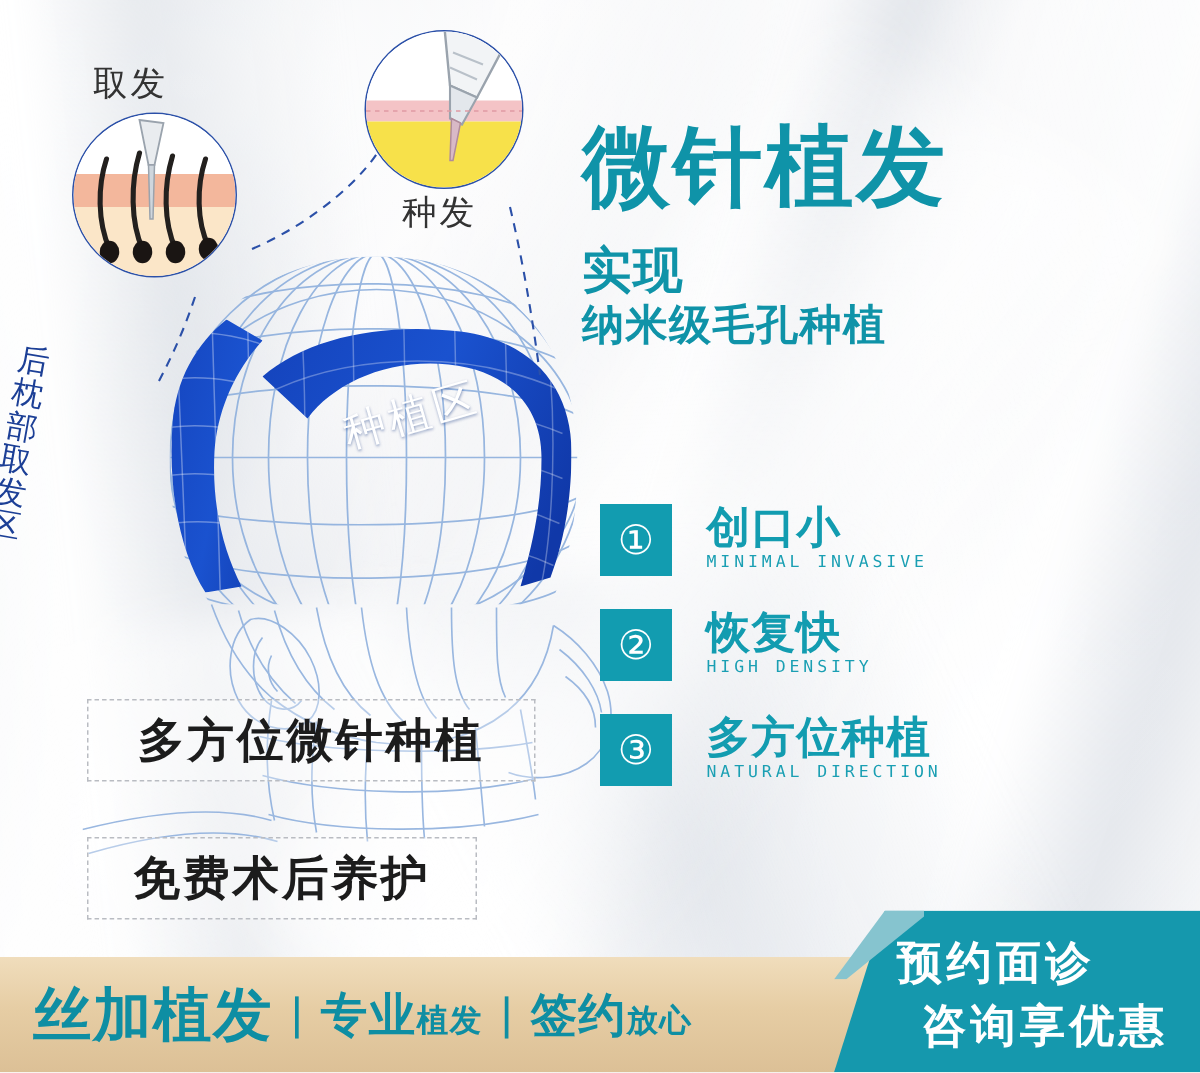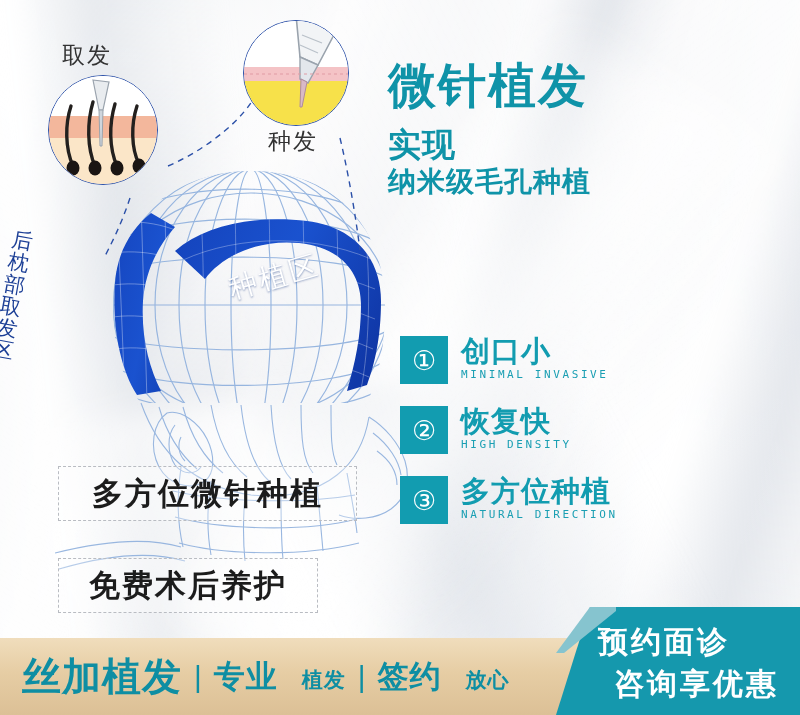--- a/index.html
+++ b/index.html
@@ -30,23 +30,24 @@
   .f4{left:40px;top:380px;width:760px;height:360px;
       background:linear-gradient(70deg,rgba(255,255,255,0) 0%,rgba(255,255,255,.85) 38%,rgba(208,214,223,.42) 54%,rgba(255,255,255,0) 78%);
       transform:rotate(-7deg);filter:blur(14px);}
   .f5{left:330px;top:30px;width:300px;height:700px;
       background:linear-gradient(100deg,rgba(255,255,255,0) 0%,rgba(255,255,255,.7) 50%,rgba(255,255,255,0) 80%);
       transform:rotate(30deg);filter:blur(16px);}
 
   
   .headline{position:absolute;left:388px;top:62px;}
   .title-main{
-    font-size:48px;font-weight:700;letter-spacing:2px;line-height:1;
+    font-size:59px;font-weight:700;letter-spacing:2px;line-height:1;
     color:#0f93a8;white-space:nowrap;
-    font-family:Liberation Serif, serif;
+    font-family:Liberation Mono, monospace;
+    margin-top:24px;
   }
   .title-sub1{
     margin-top:16px;font-size:33px;font-weight:700;line-height:1.18;
     color:#0f93a8;letter-spacing:1px;
     font-family:"DejaVu Sans","Liberation Sans",sans-serif;
   }
   .title-sub2{
     font-size:28px;font-weight:700;line-height:1.18;
     color:#0f93a8;letter-spacing:1px;white-space:nowrap;
     font-family:"DejaVu Sans","Liberation Sans",sans-serif;
@@ -54,21 +55,21 @@
 
   
   .features{position:absolute;left:400px;top:336px;}
   .feat{display:flex;align-items:flex-start;margin-bottom:22px;}
   .feat-badge{
     width:48px;height:48px;flex:0 0 48px;background:#129cb0;
     display:flex;align-items:center;justify-content:center;
     color:#ffffff;font-size:27px;line-height:1;
     font-family:"DejaVu Sans","Liberation Sans",sans-serif;
   }
-  .feat-text{margin-left:13px;}
+  .feat-text{margin-left:23px;}
   .feat-cn{
     font-size:29px;font-weight:700;line-height:1.05;color:#129cb0;
     letter-spacing:1px;white-space:nowrap;
     font-family:"DejaVu Sans","Liberation Sans",sans-serif;
   }
   .feat-en{
     margin-top:2px;font-size:11px;letter-spacing:2.6px;color:#1a9fb3;
     font-family:"DejaVu Sans Mono","Liberation Mono",monospace;white-space:nowrap;
   }
 
@@ -115,21 +116,21 @@
   }
   #brand-row{
     position:absolute;left:0;top:638px;width:610px;height:77px;
     display:flex;align-items:center;
   }
   .brand-logo{
     margin-left:22px;font-size:39px;font-weight:700;color:#0e8ea3;letter-spacing:1px;
     font-family:"DejaVu Sans","Liberation Sans",sans-serif;white-space:nowrap;
   }
   .brand-sep{margin:0 12px;font-size:30px;color:#0e8ea3;line-height:1;}
-  .brand-item{display:flex;align-items:baseline;white-space:nowrap;gap:24px;}
+  .brand-item{display:flex;align-items:baseline;white-space:nowrap;}
   .brand-big{font-size:31px;font-weight:700;color:#0e8ea3;letter-spacing:1px;
     font-family:"DejaVu Sans","Liberation Sans",sans-serif;}
   .brand-small{font-size:21px;font-weight:700;color:#0e8ea3;letter-spacing:1px;
     font-family:"DejaVu Sans","Liberation Sans",sans-serif;}
 
   
   #cta-panel{
     position:absolute;left:556px;top:607px;width:244px;height:108px;
     background:#1598ad;
     clip-path:polygon(34px 0, 244px 0, 244px 108px, 0 108px);

